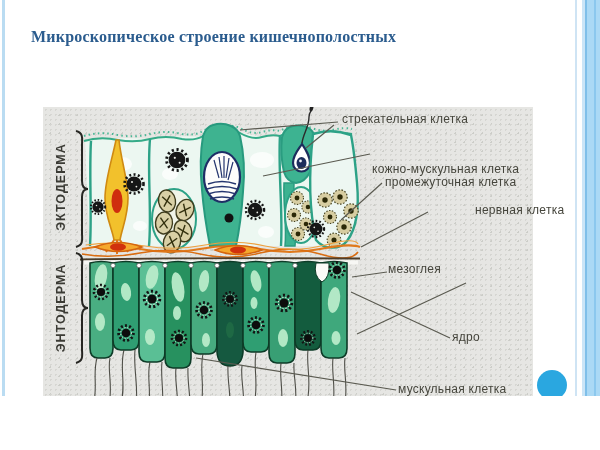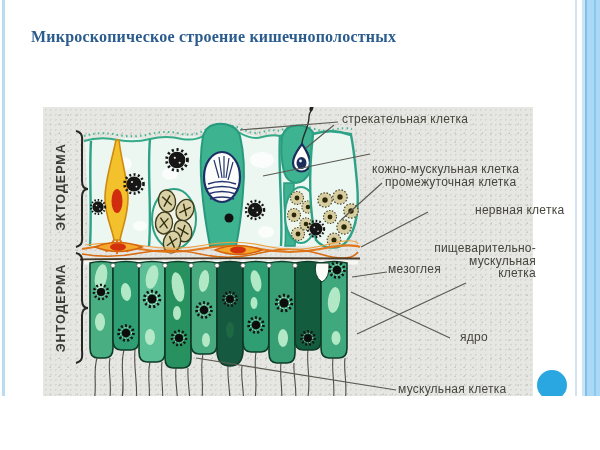--- a/index.html
+++ b/index.html
@@ -21,21 +21,21 @@
   .fig-svg{position:absolute;left:43px;top:107px;width:490px;height:312px;}
   
   .lbl{position:absolute;font-size:12px;color:#45453c;letter-spacing:.25px;white-space:nowrap;line-height:12px;}
   .lbl-stinging{left:342px;top:113px;}
   .lbl-skin{left:372px;top:146px;margin-top:17px;}
   .lbl-inter{left:385px;top:176px;}
   .lbl-nerve{left:431px;top:204px;padding-left:44px;}
   .lbl-digestive{left:400px;top:242px;width:136px;text-align:right;line-height:12.5px;}
   .lbl-digestive span{display:block;}
   .lbl-mesoglea{left:388px;top:263px;}
-  .lbl-nucleus{left:452px;top:331px;margin-left:8px;}
+  .lbl-nucleus{left:452px;top:331px;}
   .lbl-glandular{left:398px;top:383px;}
   
   .vlbl{position:absolute;font-size:12.5px;font-weight:bold;color:#3b3b35;letter-spacing:1px;
         white-space:nowrap;transform:translate(-50%,-50%) rotate(-90deg);}
   .vlbl-ecto{left:61px;top:187px;}
   .vlbl-endo{left:61px;top:308px;}
   
   .blue-dot{position:absolute;left:537px;top:370px;width:30px;height:30px;border-radius:50%;background:#2aa7e0;}
 </style>
 </head>
@@ -255,25 +255,20 @@
       <path d="M387,272 L352,277"></path>
       <path d="M450,338 L351,292"></path>
       <path d="M396,390 L196,358"></path>
     </g>
   </svg>
 
   <div class="lbl lbl-stinging">стрекательная клетка</div>
   <div class="lbl lbl-skin">кожно-мускульная клетка</div>
   <div class="lbl lbl-inter">промежуточная клетка</div>
   <div class="lbl lbl-nerve">нервная клетка</div>
-  <div class="lbl lbl-digestive">
-    <span>пищеварительно-</span>
-    <span>мускульная</span>
-    <span>клетка</span>
-  </div>
   <div class="lbl lbl-mesoglea">мезоглея</div>
   <div class="lbl lbl-nucleus">ядро</div>
   <div class="lbl lbl-glandular">мускульная клетка</div>
 
   <div class="vlbl vlbl-ecto">ЭКТОДЕРМА</div>
   <div class="vlbl vlbl-endo">ЭНТОДЕРМА</div>
 
   <div class="blue-dot"></div>
 </div>
 

